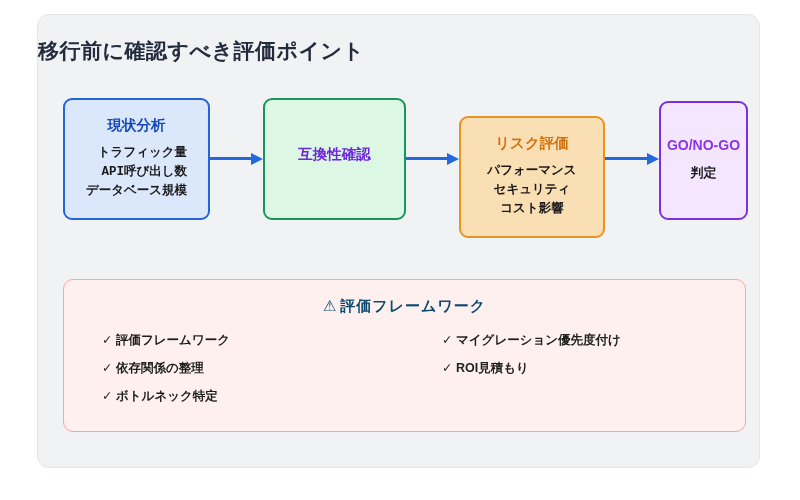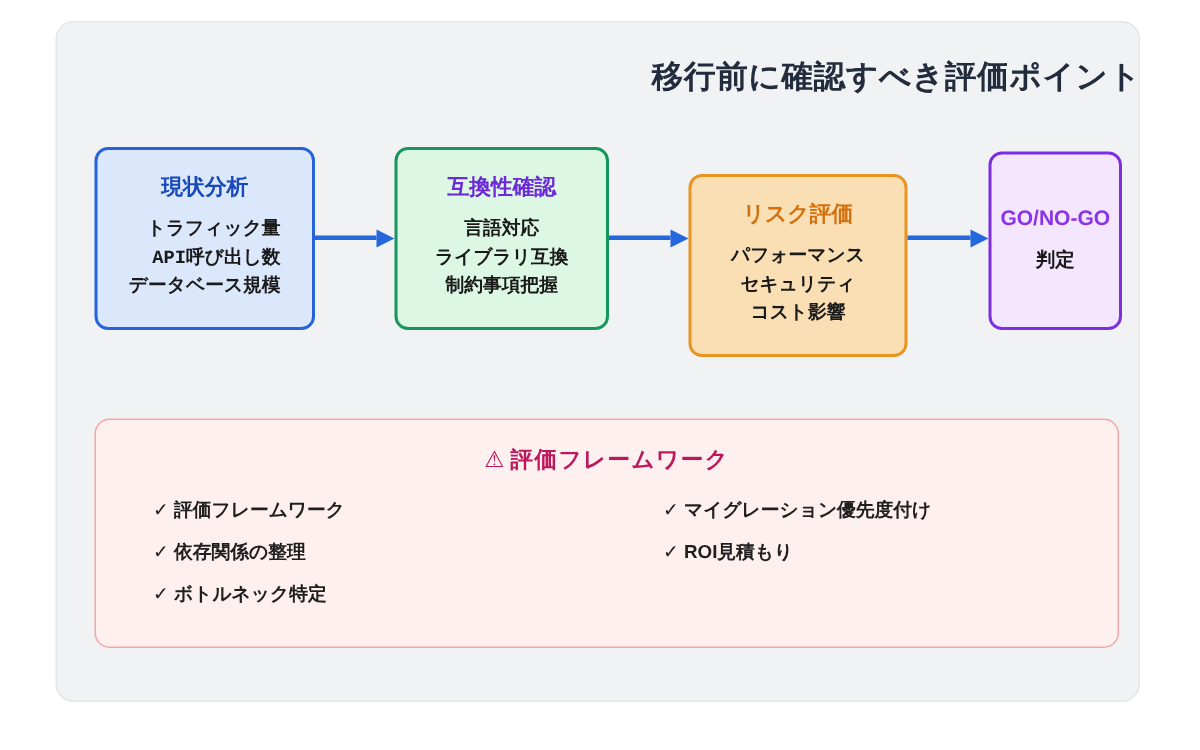--- a/index.html
+++ b/index.html
@@ -26,21 +26,21 @@
     border-radius: 12px;
     box-sizing: border-box;
   }
 
   
   #title {
     position: absolute;
     left: 0;
     top: 22px;
     width: 723px;
-    text-align: right;
+    text-align: left;
     font-size: 21px;
     font-weight: bold;
     color: #232c3d;
     letter-spacing: 0.5px;
   }
 
   
   .box {
     position: absolute;
     box-sizing: border-box;
@@ -132,21 +132,21 @@
     box-sizing: border-box;
     background: #fdf0ef;
     border: 1.5px solid #f5a6a6;
     border-radius: 10px;
   }
   #framework-title {
     margin-top: 17px;
     text-align: center;
     font-size: 15px;
     font-weight: bold;
-    color: #be185d;
+    color: #0c4a6e;
     letter-spacing: 1px;
   }
   #framework-title .warn-icon {
     font-weight: normal;
     margin-right: 3px;
   }
   #framework-cols {
     display: flex;
     margin-top: 16px;
     padding: 0 0 0 38px;
@@ -186,25 +186,20 @@
     </div>
   </div>
 
   <div class="arrow" id="arrow-1">
     <div class="shaft"></div>
     <div class="head"></div>
   </div>
 
   <div class="box" id="box-compat">
     <div class="box-head">互換性確認</div>
-    <div class="box-lines">
-      <div>言語対応</div>
-      <div>ライブラリ互換</div>
-      <div>制約事項把握</div>
-    </div>
   </div>
 
   <div class="arrow" id="arrow-2">
     <div class="shaft"></div>
     <div class="head"></div>
   </div>
 
   <div class="box" id="box-risk">
     <div class="box-head">リスク評価</div>
     <div class="box-lines">

